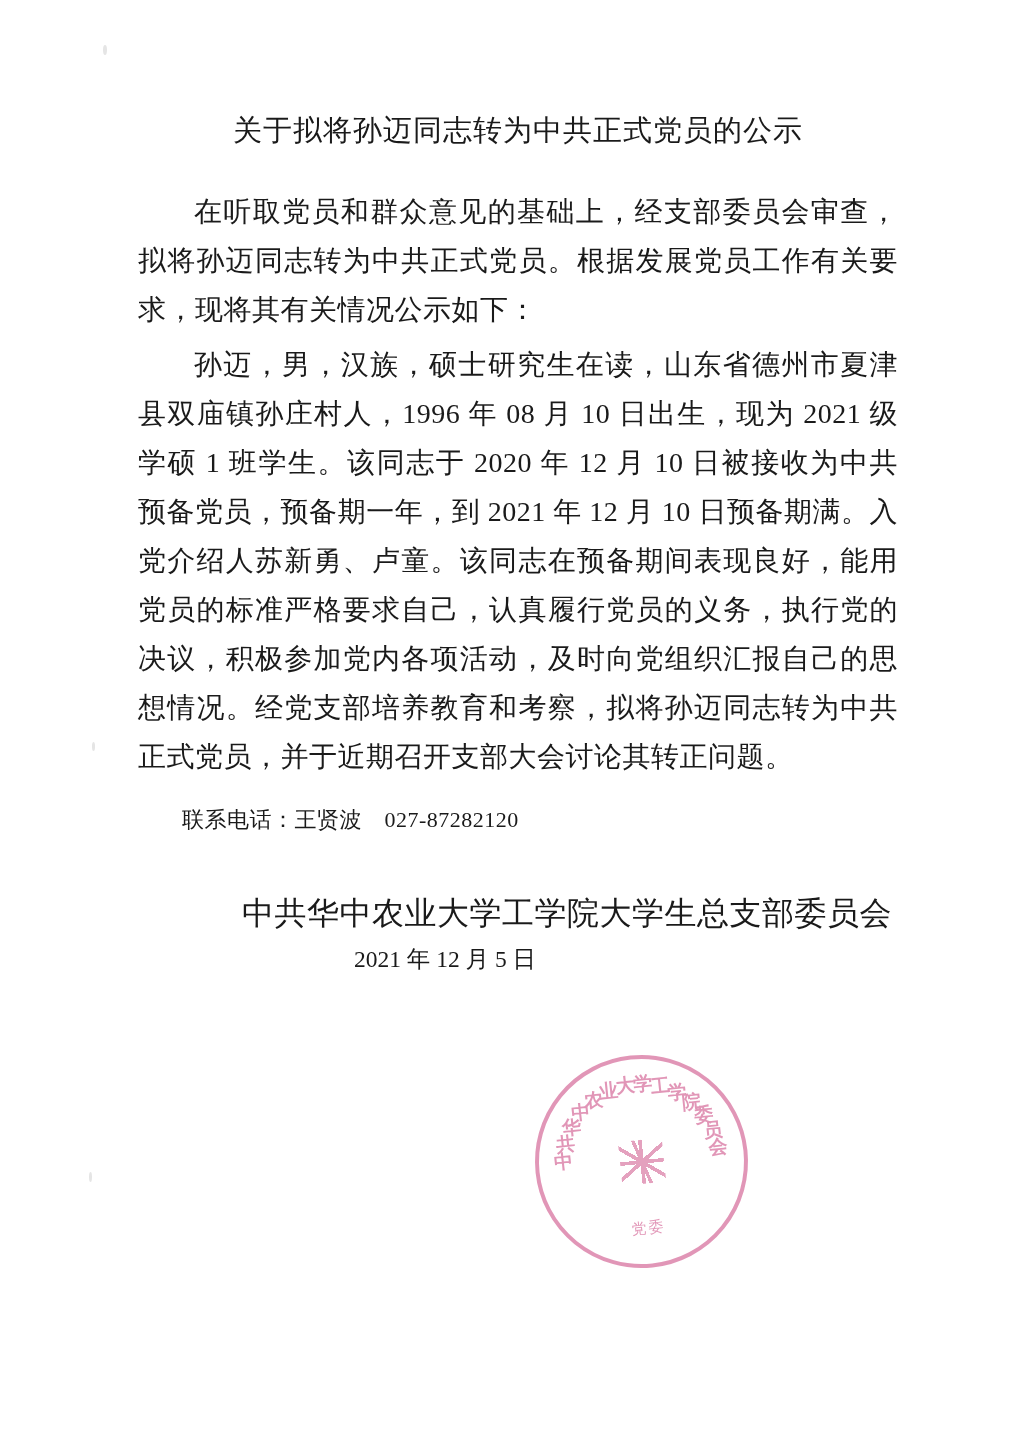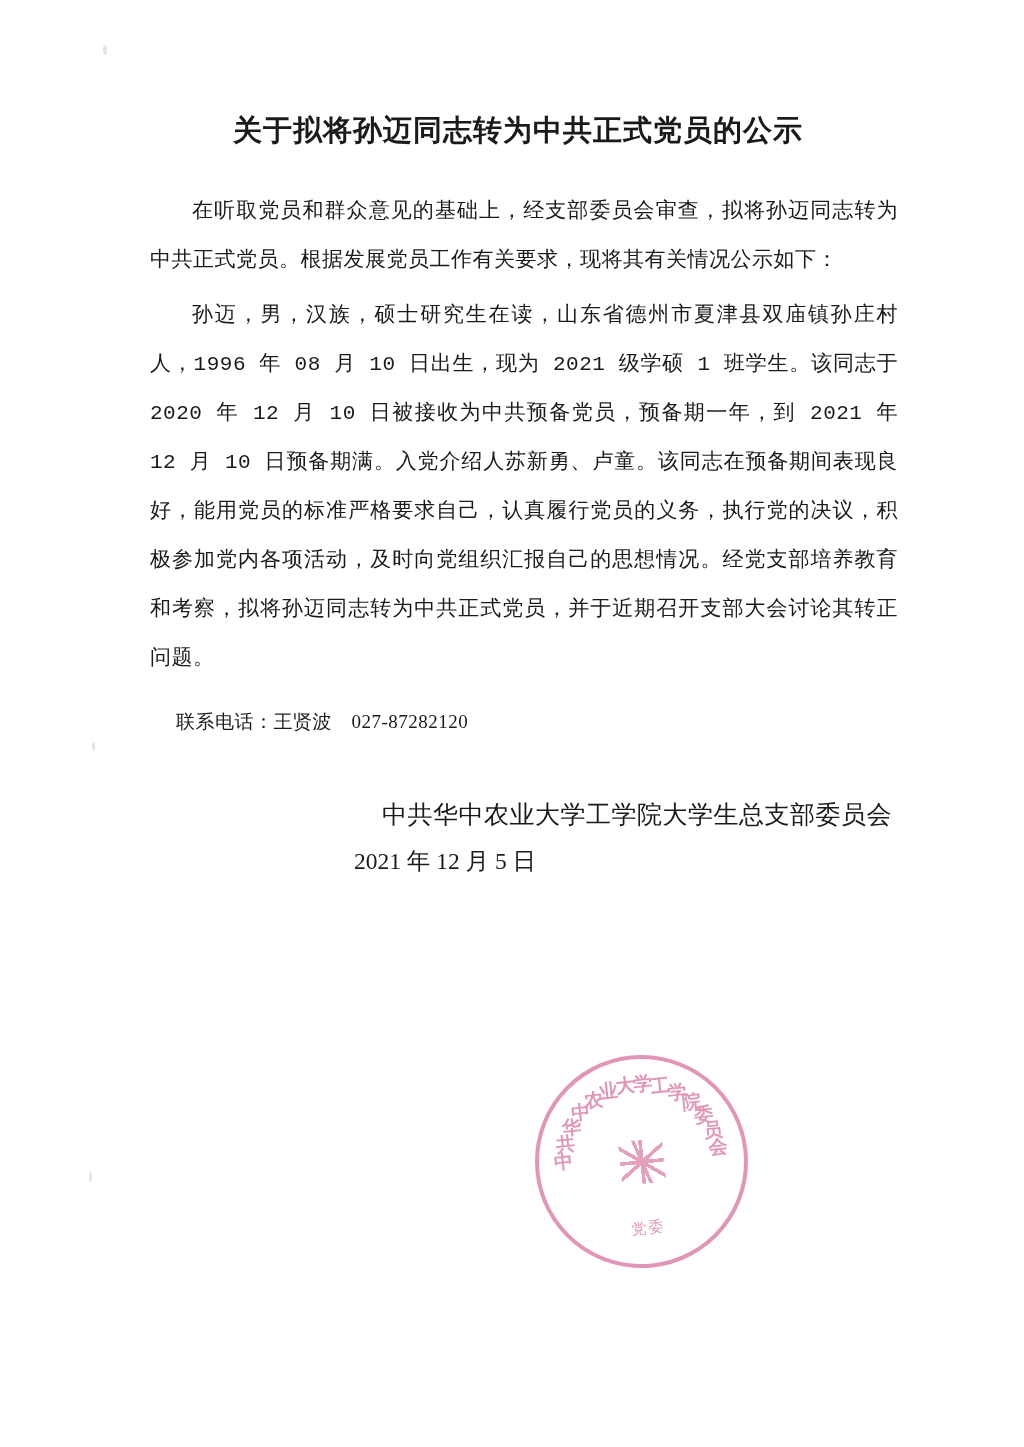--- a/index.html
+++ b/index.html
@@ -37,46 +37,45 @@
   }
   .content {
     position: absolute;
     left: 138px;
     top: 110px;
     width: 760px;
   }
   .doc-title {
     text-align: center;
     font-size: 29px;
-    font-weight: bold;
+    font-weight: normal;
     letter-spacing: 1px;
     margin: 0 0 36px 0;
     line-height: 1.4;
   }
   p.para {
-    margin: 0 0 6px 12px;
-    font-size: 21px;
+    margin: 0 0 6px 0;
+    font-size: 28px;
     line-height: 49px;
     text-align: justify;
     text-justify: inter-ideograph;
     text-indent: 2em;
     letter-spacing: 0.5px;
-    font-family: Liberation Mono, monospace;
   }
   .contact {
     margin: 14px 0 0 0;
-    font-size: 19px;
+    font-size: 22px;
     line-height: 49px;
     text-indent: 2em;
     letter-spacing: .5px;
   }
   .signature {
     margin-top: 46px;
     text-align: right;
-    font-size: 25px;
+    font-size: 32px;
     line-height: 46px;
     letter-spacing: .5px;
     padding-right: 6px;
   }
   .sign-date {
     text-align: center;
     font-size: 23.5px;
     line-height: 46px;
     padding-right: 146px;
   }

